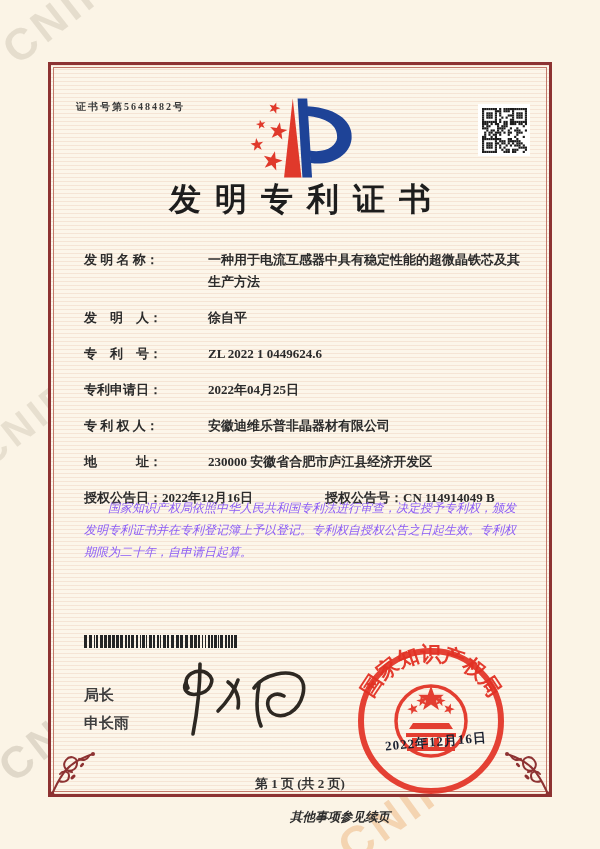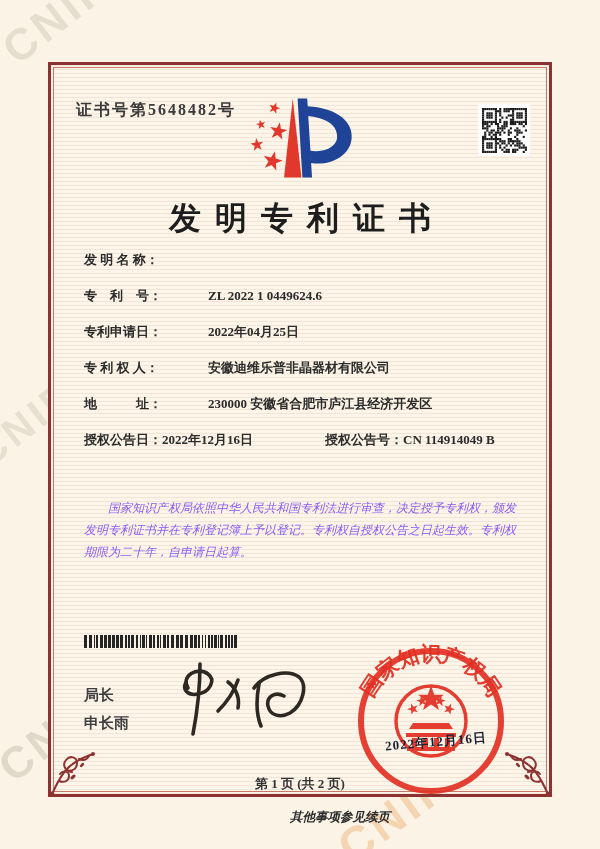--- a/index.html
+++ b/index.html
@@ -4,27 +4,27 @@
 <style>
   html,body{margin:0;padding:0;background:#fbf4e6;}
   .page{position:relative;width:600px;height:849px;background:#fbf4e6;overflow:hidden;
         font-family:"Liberation Serif",serif;color:#2b2b2b;}
   .wm{position:absolute;font-family:"Liberation Sans",sans-serif;font-weight:bold;
       letter-spacing:4px;pointer-events:none;user-select:none;}
   .frame{position:absolute;left:48px;top:62px;width:504px;height:735px;
          border:3px solid #8d3232;box-sizing:border-box;
          background:#fcf6ea repeating-linear-gradient(0deg,rgba(222,166,138,.22) 0 1px,transparent 1px 4px);}
   .frame-inner{position:absolute;inset:2px;border:1px solid #c4796a;pointer-events:none;}
-  .cert-no{position:absolute;left:76px;top:100px;font-size:16px;font-weight:600;
+  .cert-no{position:absolute;left:76px;top:100px;font-size:10px;font-weight:600;
            letter-spacing:2px;color:#3a3a3a;}
   .logo{position:absolute;left:232px;top:94px;width:135px;height:90px;}
   .qr{position:absolute;left:478px;top:104px;width:52px;height:52px;background:#fff;
       display:flex;align-items:center;justify-content:center;}
   .title{position:absolute;left:0;top:178px;width:600px;text-align:center;
-         font-size:32px;font-weight:700;letter-spacing:14px;text-indent:14px;color:#1d1d1d;margin-top:19px;}
+         font-size:32px;font-weight:700;letter-spacing:14px;text-indent:14px;color:#1d1d1d;}
   .fields{position:absolute;left:84px;top:249px;width:436px;font-size:13px;font-weight:600;}
   .frow{display:flex;margin-bottom:14px;line-height:22px;gap:46px;}
   .flabel{flex:none;width:78px;}
   .fvalue{flex:1;}
   .frow2{display:flex;line-height:22px;}
   .pair2{display:flex;margin-left:72px;}
   .paras{position:absolute;left:84px;top:497px;width:434px;font-size:12px;
          font-style:italic;line-height:22px;color:#8b5cf6;}
   .paras p{margin:0;text-indent:2em;}
   .barcode{position:absolute;left:84px;top:635px;width:156px;height:13px;}
@@ -318,20 +318,25 @@
         <rect x="32.14285714285714" y="42.857142857142854" width="2.142857142857143" height="2.142857142857143" fill="#1c1c1c"></rect>
         <rect x="40.714285714285715" y="42.857142857142854" width="2.142857142857143" height="2.142857142857143" fill="#1c1c1c"></rect>
       </svg>
   </div>
 
   <div class="title">发明专利证书</div>
 
   <div class="fields">
     <div class="frow">
       <span class="flabel">发 明 名 称：</span>
+      <span class="fvalue">一种用于电流互感器中具有稳定性能的超微晶铁芯及其生产方法</span>
+    </div>
+    <div class="frow">
+      <span class="flabel">发　明　人：</span>
+      <span class="fvalue">徐自平</span>
     </div>
     <div class="frow">
       <span class="flabel">专　利　号：</span>
       <span class="fvalue">ZL 2022 1 0449624.6</span>
     </div>
     <div class="frow">
       <span class="flabel">专利申请日：</span>
       <span class="fvalue">2022年04月25日</span>
     </div>
     <div class="frow">

